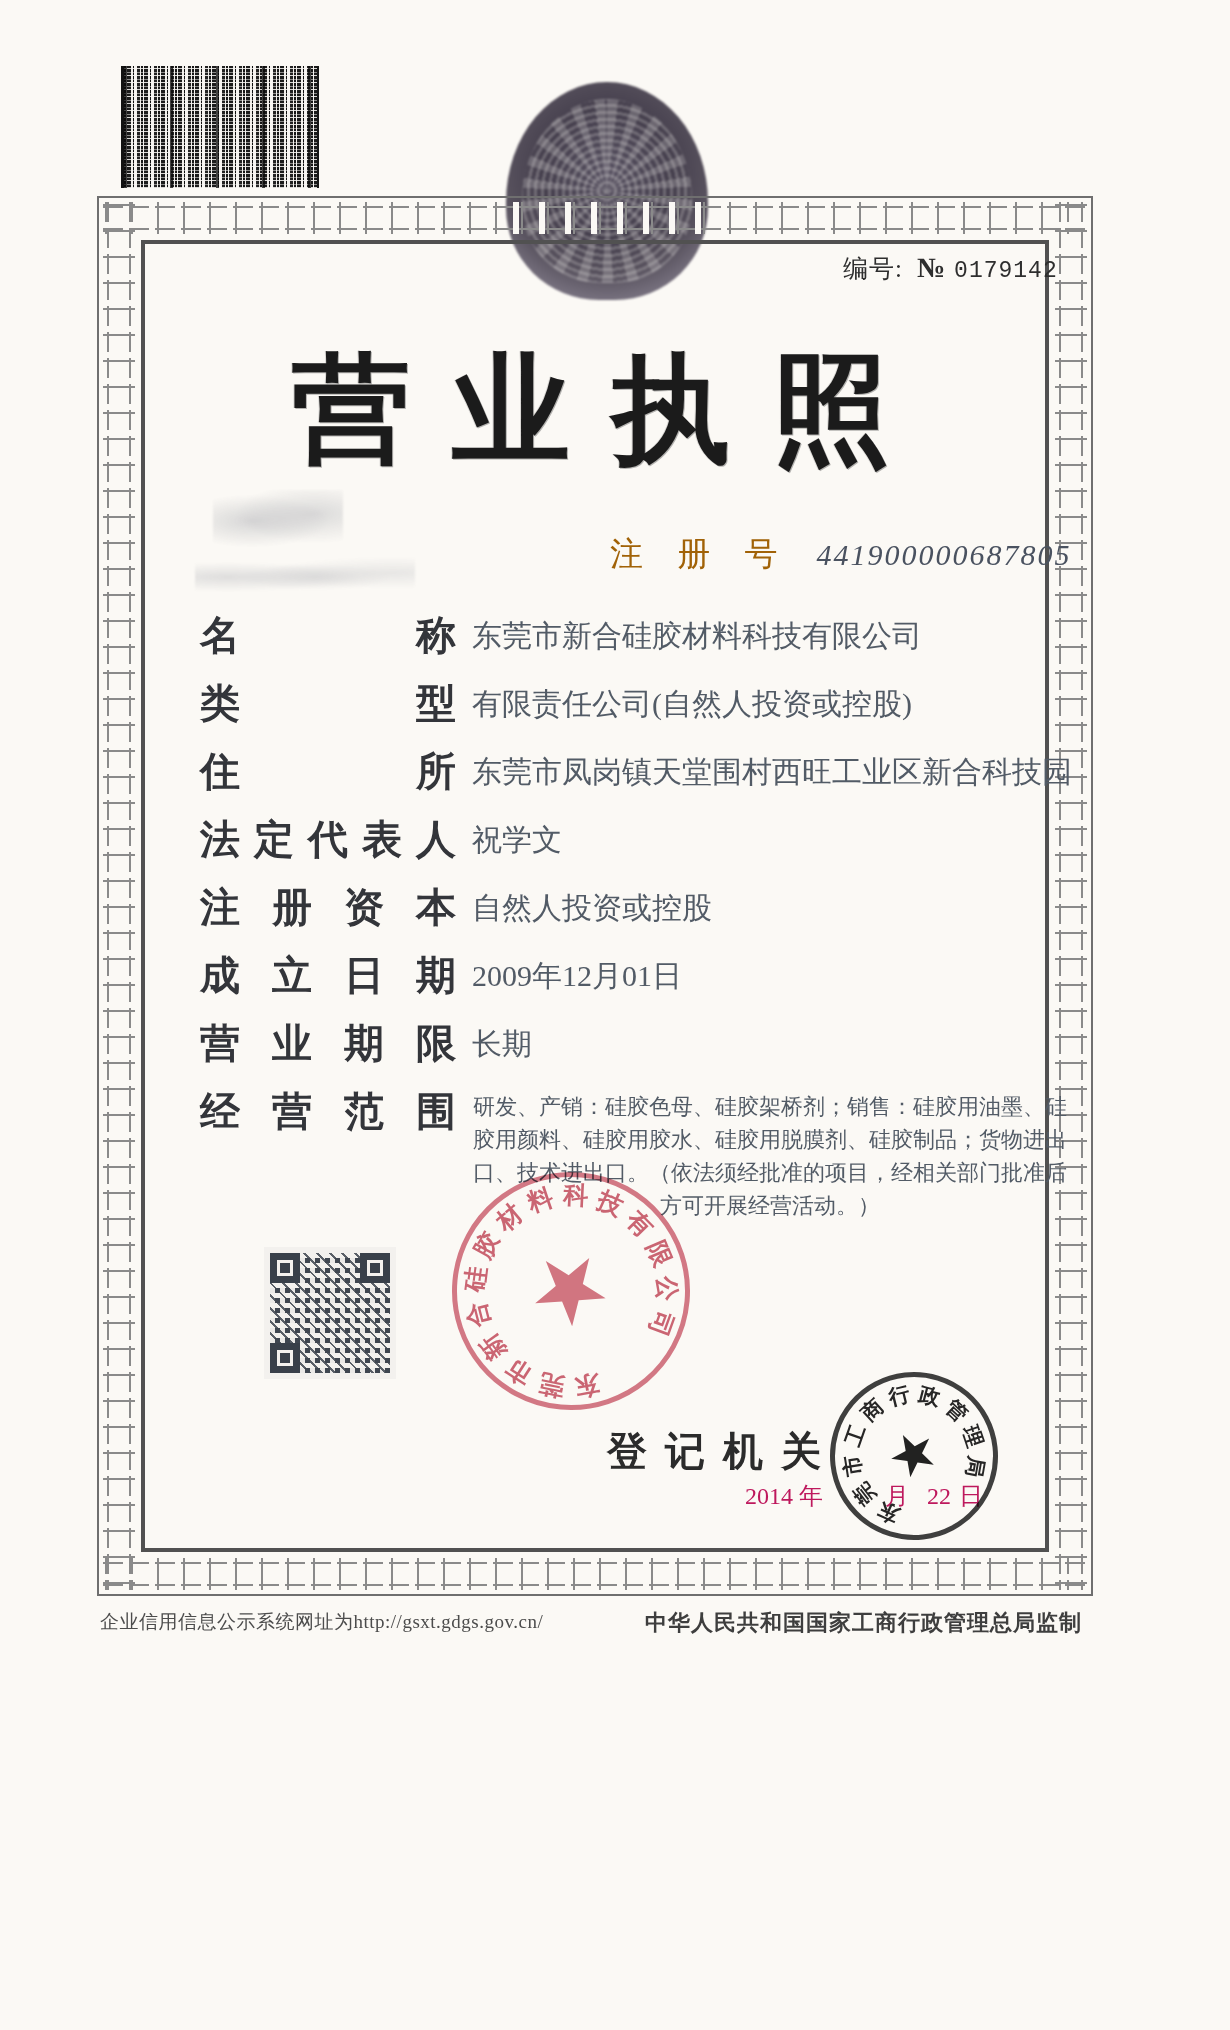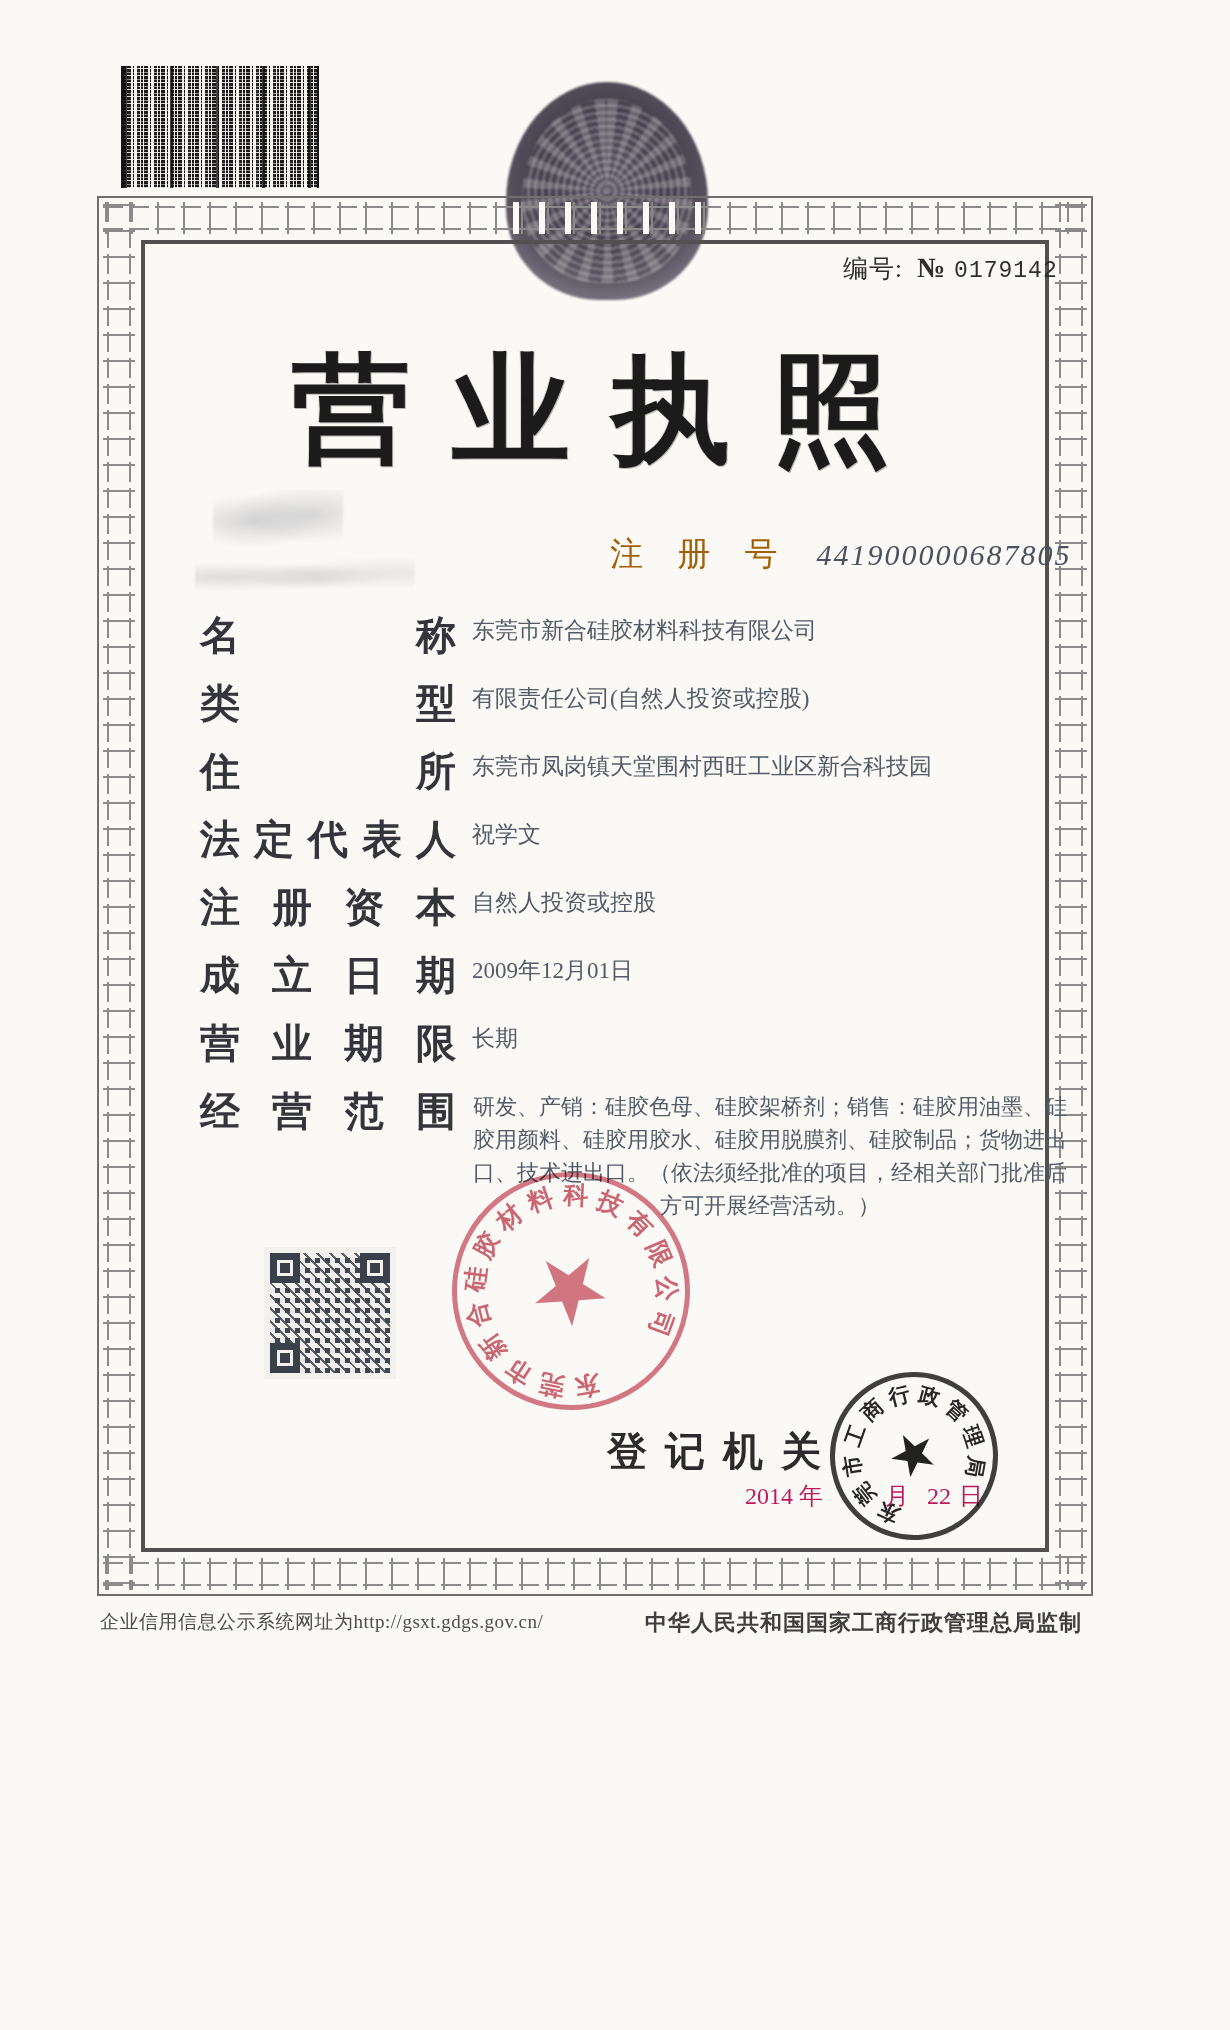--- a/index.html
+++ b/index.html
@@ -70,21 +70,21 @@
   
   .reg-row{left:610px;top:532px;white-space:nowrap;color:#4a5260;}
   .reg-label{font-size:33px;letter-spacing:13px;color:#a16207;}
   .reg-number{font-size:30px;letter-spacing:2px;margin-left:22px;color:#4a5260;font-style:italic;}
 
   
   .fields{left:200px;top:608px;width:880px;}
   .field-row{display:flex;align-items:flex-start;min-height:68px;}
   .f-label{width:256px;font-size:40px;font-weight:600;color:var(--label);flex:none;}
   .justify{display:flex;justify-content:space-between;}
-  .f-value{margin-left:16px;padding-top:9px;font-size:23px;color:var(--value);max-width:600px;line-height:1.25;}
+  .f-value{margin-left:16px;padding-top:9px;font-size:30px;color:var(--value);max-width:600px;line-height:1.25;}
   .f-value.scope{font-size:22px;line-height:33px;padding-top:6px;max-width:596px;text-align:center;}
 
   
   .qr{left:264px;top:1247px;width:132px;height:132px;background:#f3f1ee;}
   .qr-mods{position:absolute;inset:6px;
     background-image:
       repeating-linear-gradient(45deg, rgba(63,70,80,.85) 0 2px, transparent 2px 9px),
       repeating-linear-gradient(90deg, rgba(243,241,238,.95) 0 5px, transparent 5px 10px),
       repeating-linear-gradient(0deg, #3f4650 0 5px, transparent 5px 10px);}
   .finder{position:absolute;width:30px;height:30px;border:7px solid #39404a;background:#f3f1ee;}

